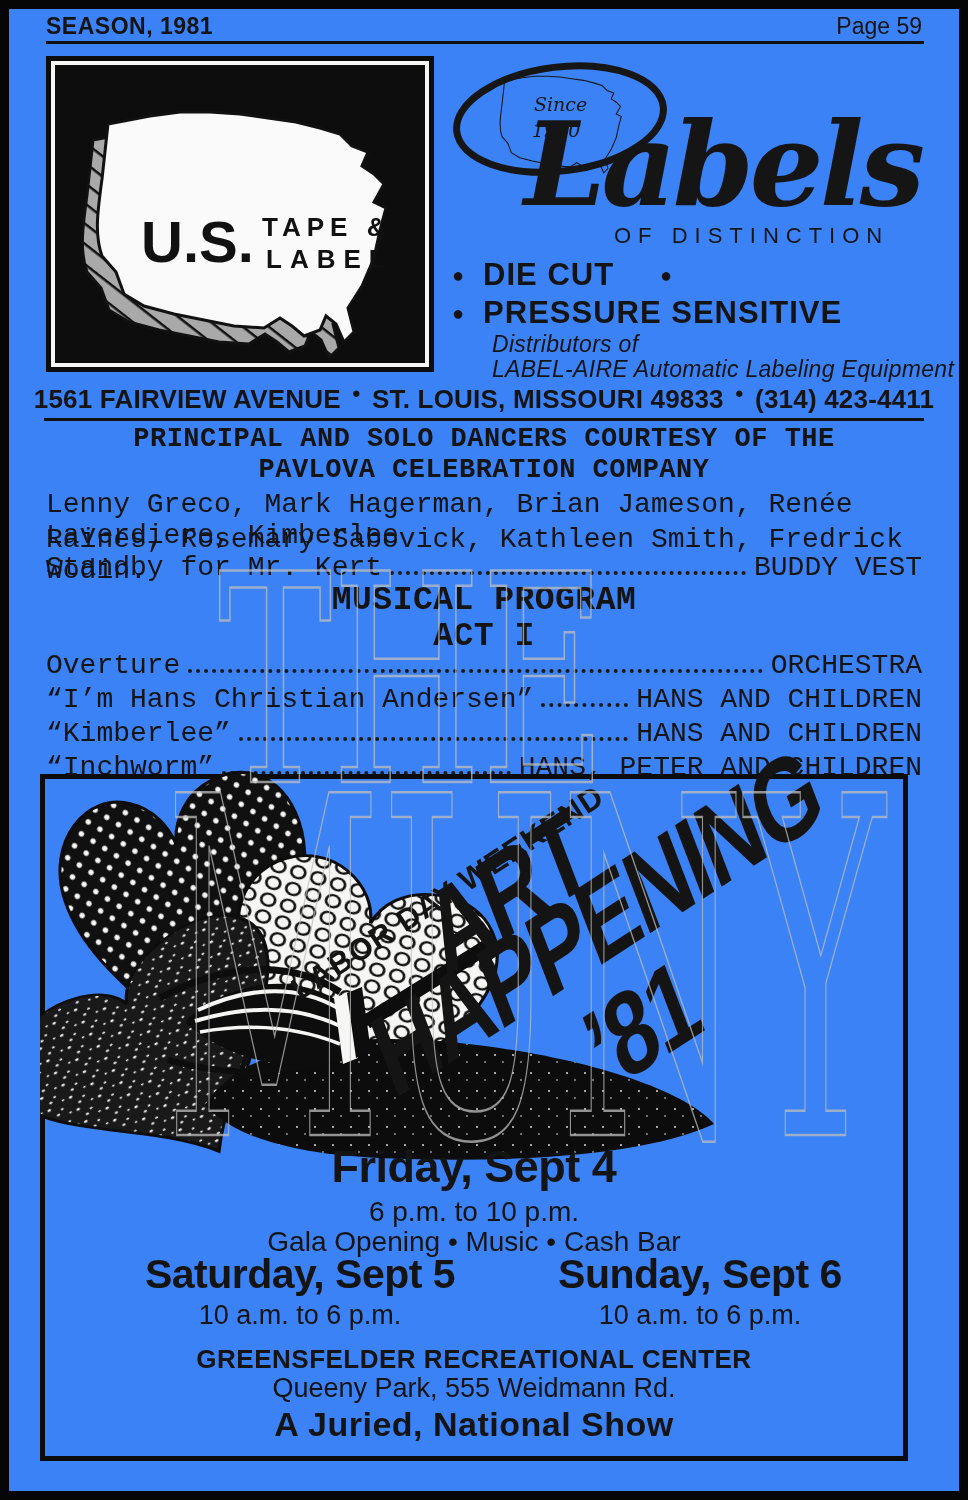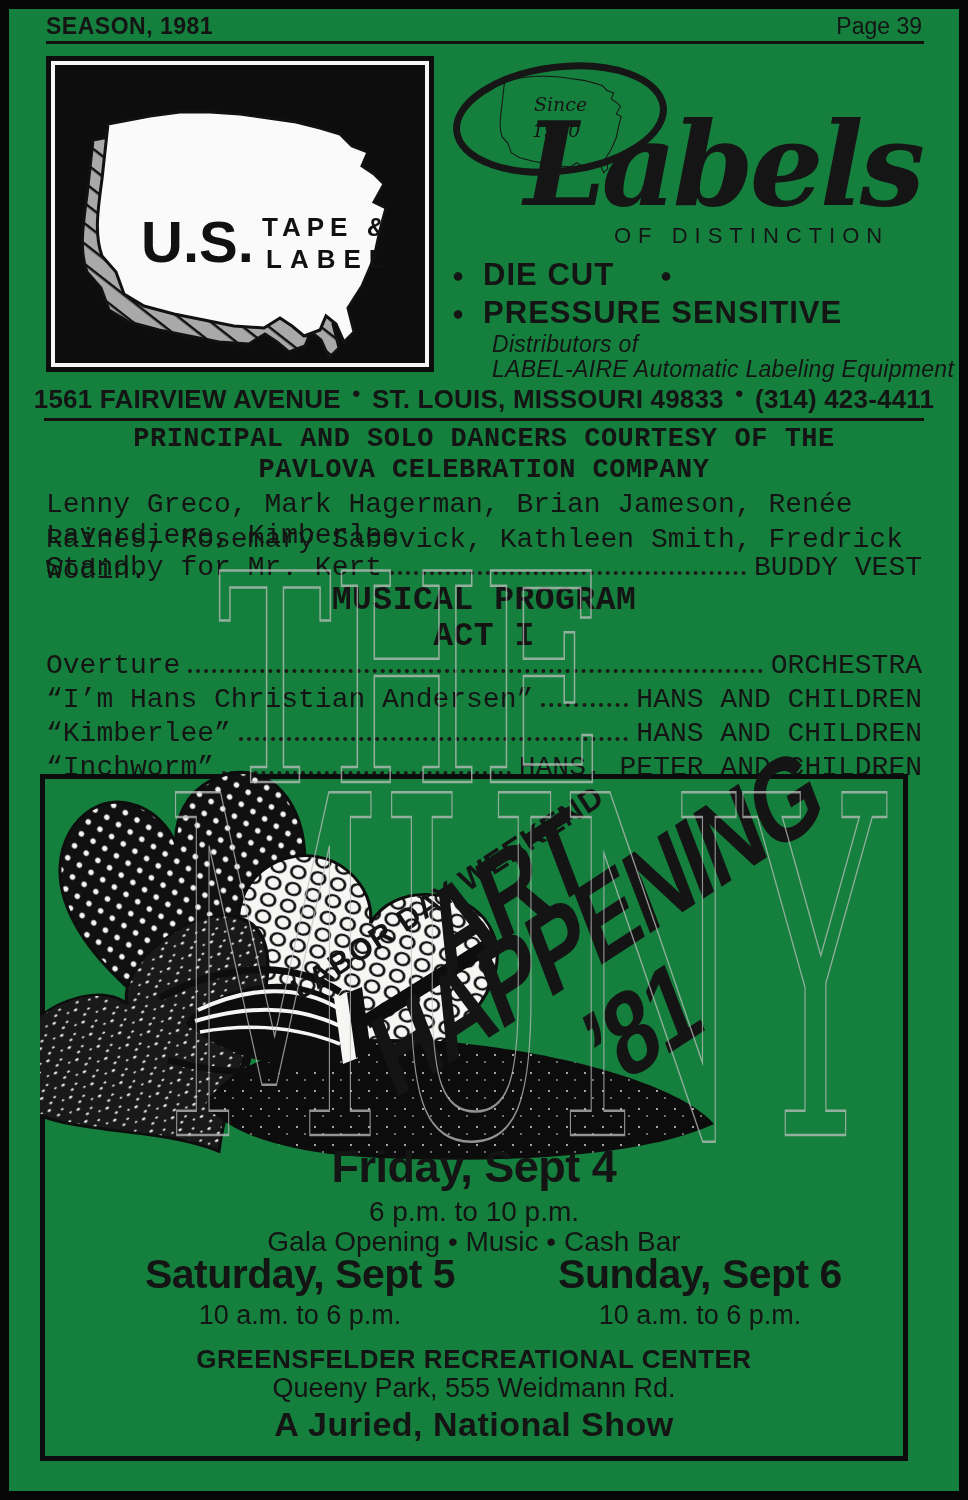--- a/index.html
+++ b/index.html
@@ -1,17 +1,17 @@
 <!DOCTYPE html>
 <html><head>
 <meta charset="utf-8">
 <style>
   html,body{margin:0;padding:0;background:#444;}
   .page{
-    position:relative;width:968px;height:1500px;background:#15803d;
+    position:relative;width:968px;height:1500px;background:#3b82f6;
     overflow:hidden;color:#141414;
     font-family:"Liberation Sans", sans-serif;
   }
   .abs{position:absolute;}
   .frame{position:absolute;inset:0;border:9px solid #060606;z-index:50;pointer-events:none;}
   
   .season{left:46px;top:13px;font-size:23px;font-weight:bold;letter-spacing:.5px;}
   .pagenum{right:46px;top:13px;font-size:23px;}
   .rule1{left:46px;top:41px;width:878px;height:3px;background:#111;}
   .rule2{left:44px;top:418px;width:880px;height:3px;background:#111;}
@@ -58,21 +58,21 @@
   .venueaddr{top:1374px;font-size:27px;}
   .juried{top:1407px;font-size:34px;font-weight:bold;letter-spacing:.5px;}
   .wm{left:0;top:0;z-index:40;pointer-events:none;}
 </style>
 </head>
 <body>
 
 <div class="page">
 
   <div class="abs season">SEASON, 1981</div>
-  <div class="abs pagenum">Page 39</div>
+  <div class="abs pagenum">Page 59</div>
   <div class="abs rule1"></div>
 
   <div class="abs usbox">
     <svg width="388" height="316" viewBox="0 0 388 316">
       <defs>
         <pattern id="mapstripes" width="16" height="16" patternUnits="userSpaceOnUse" patternTransform="rotate(38)">
           <rect width="16" height="16" fill="#a9a9a9"></rect>
           <rect x="0" y="0" width="16" height="2.5" fill="#111"></rect>
         </pattern>
       </defs>

